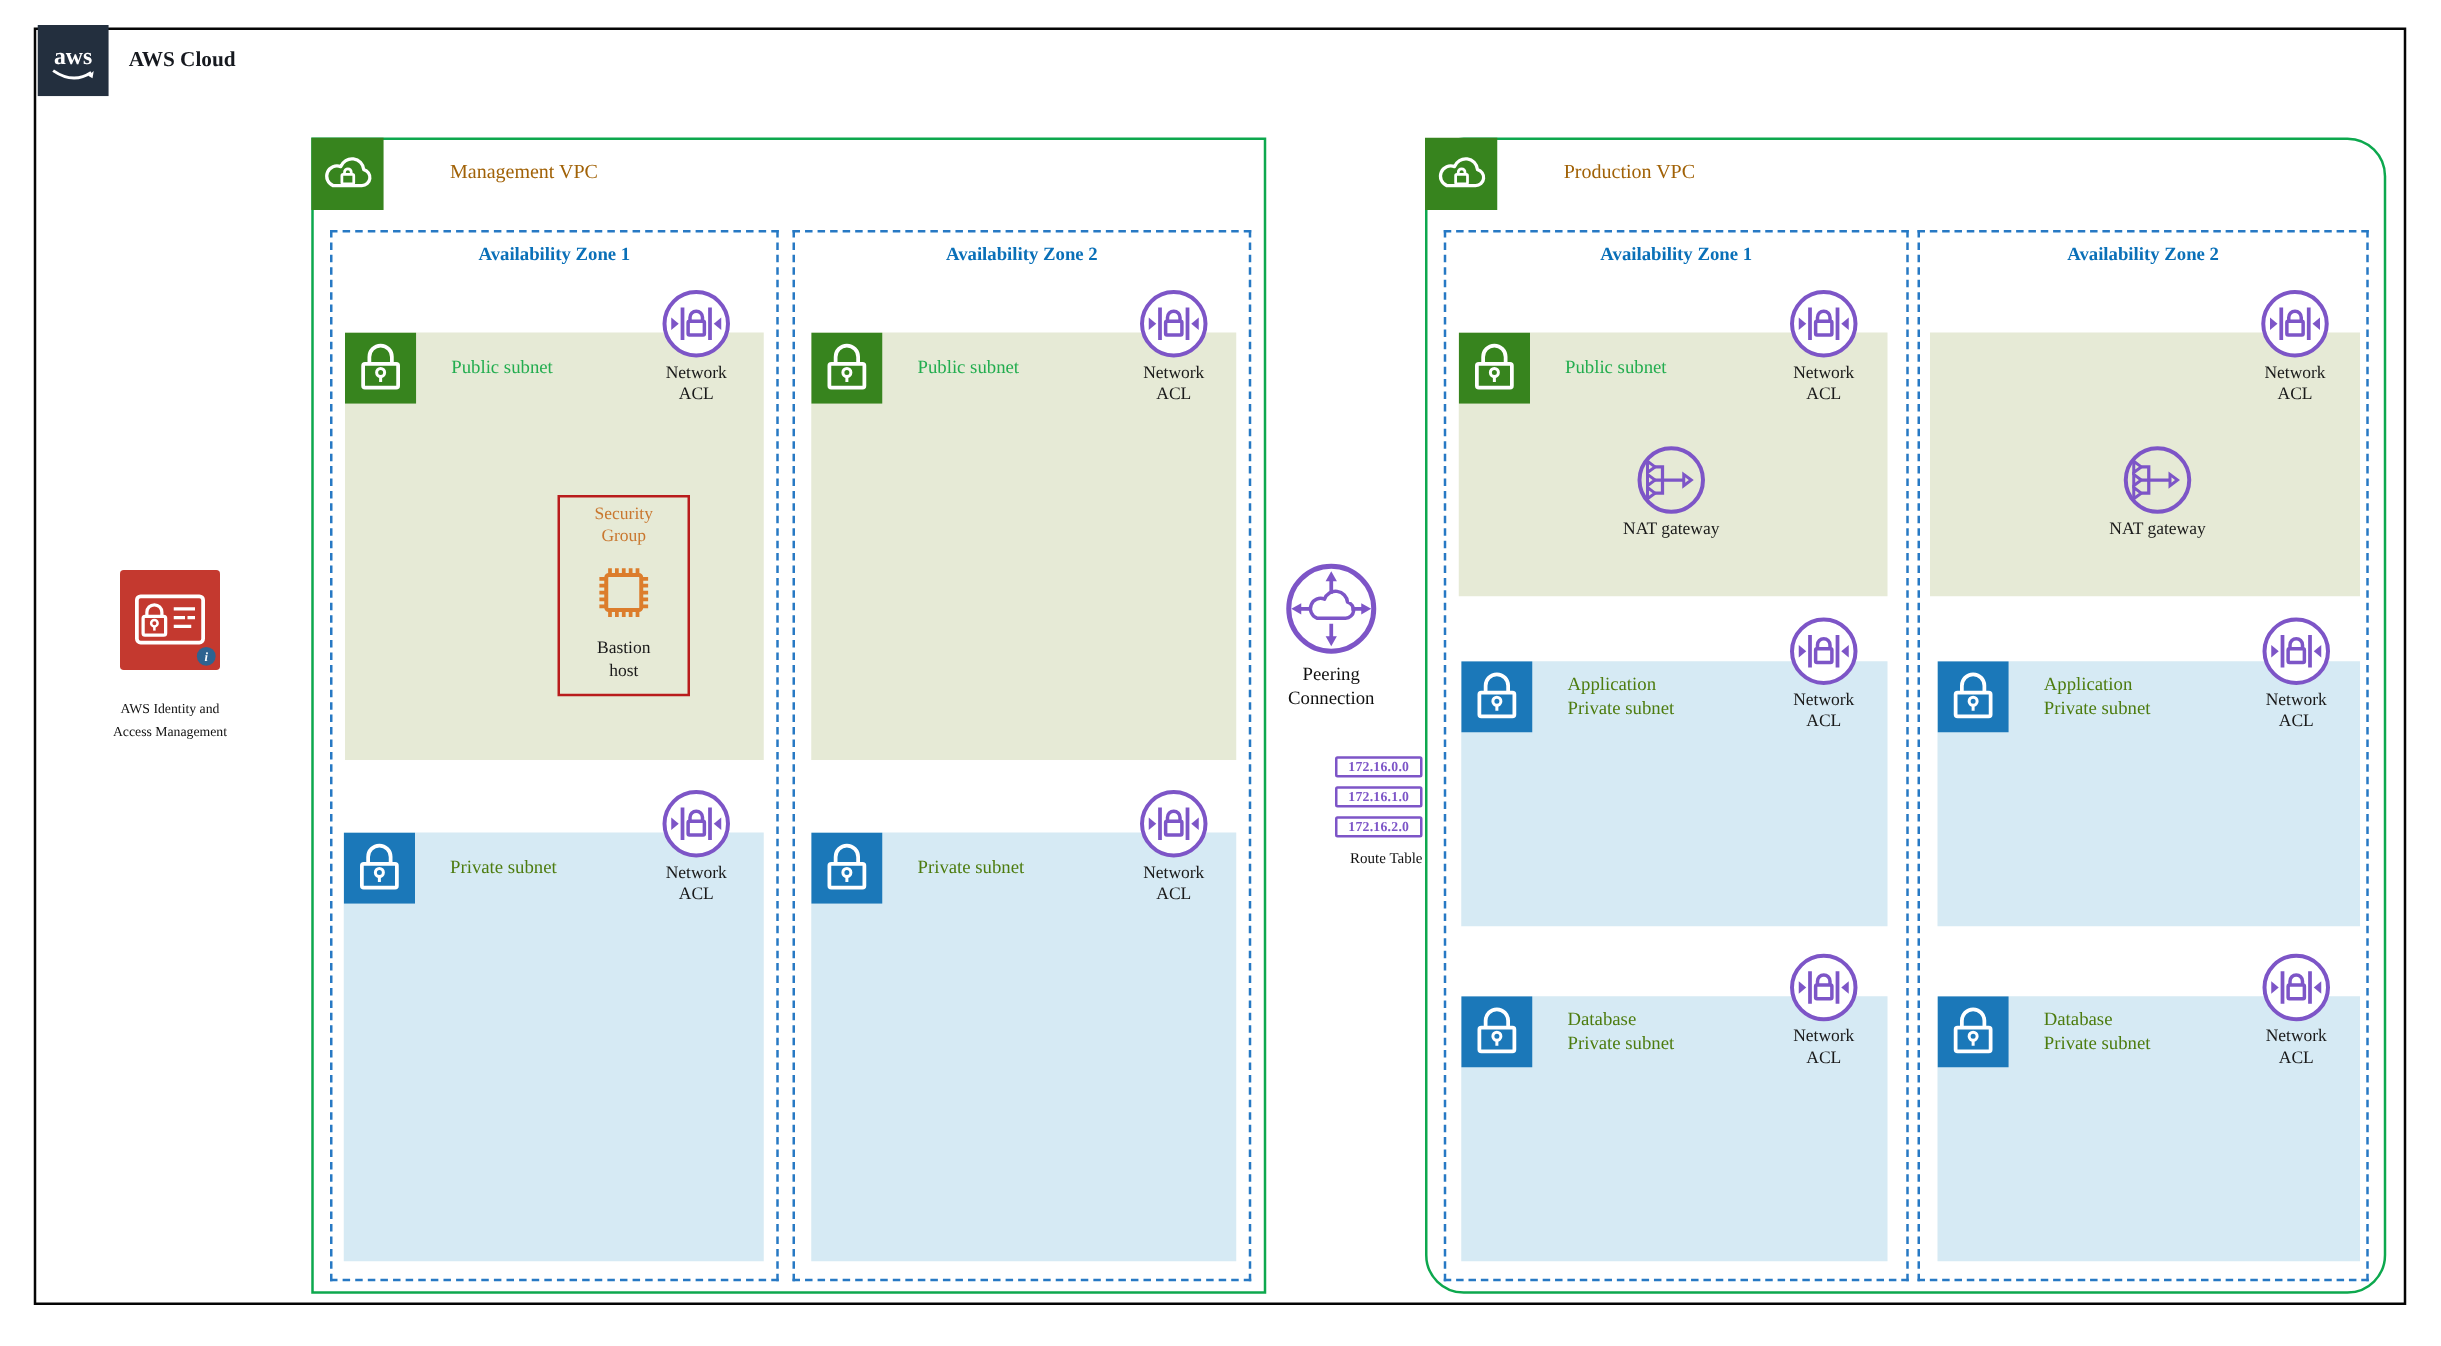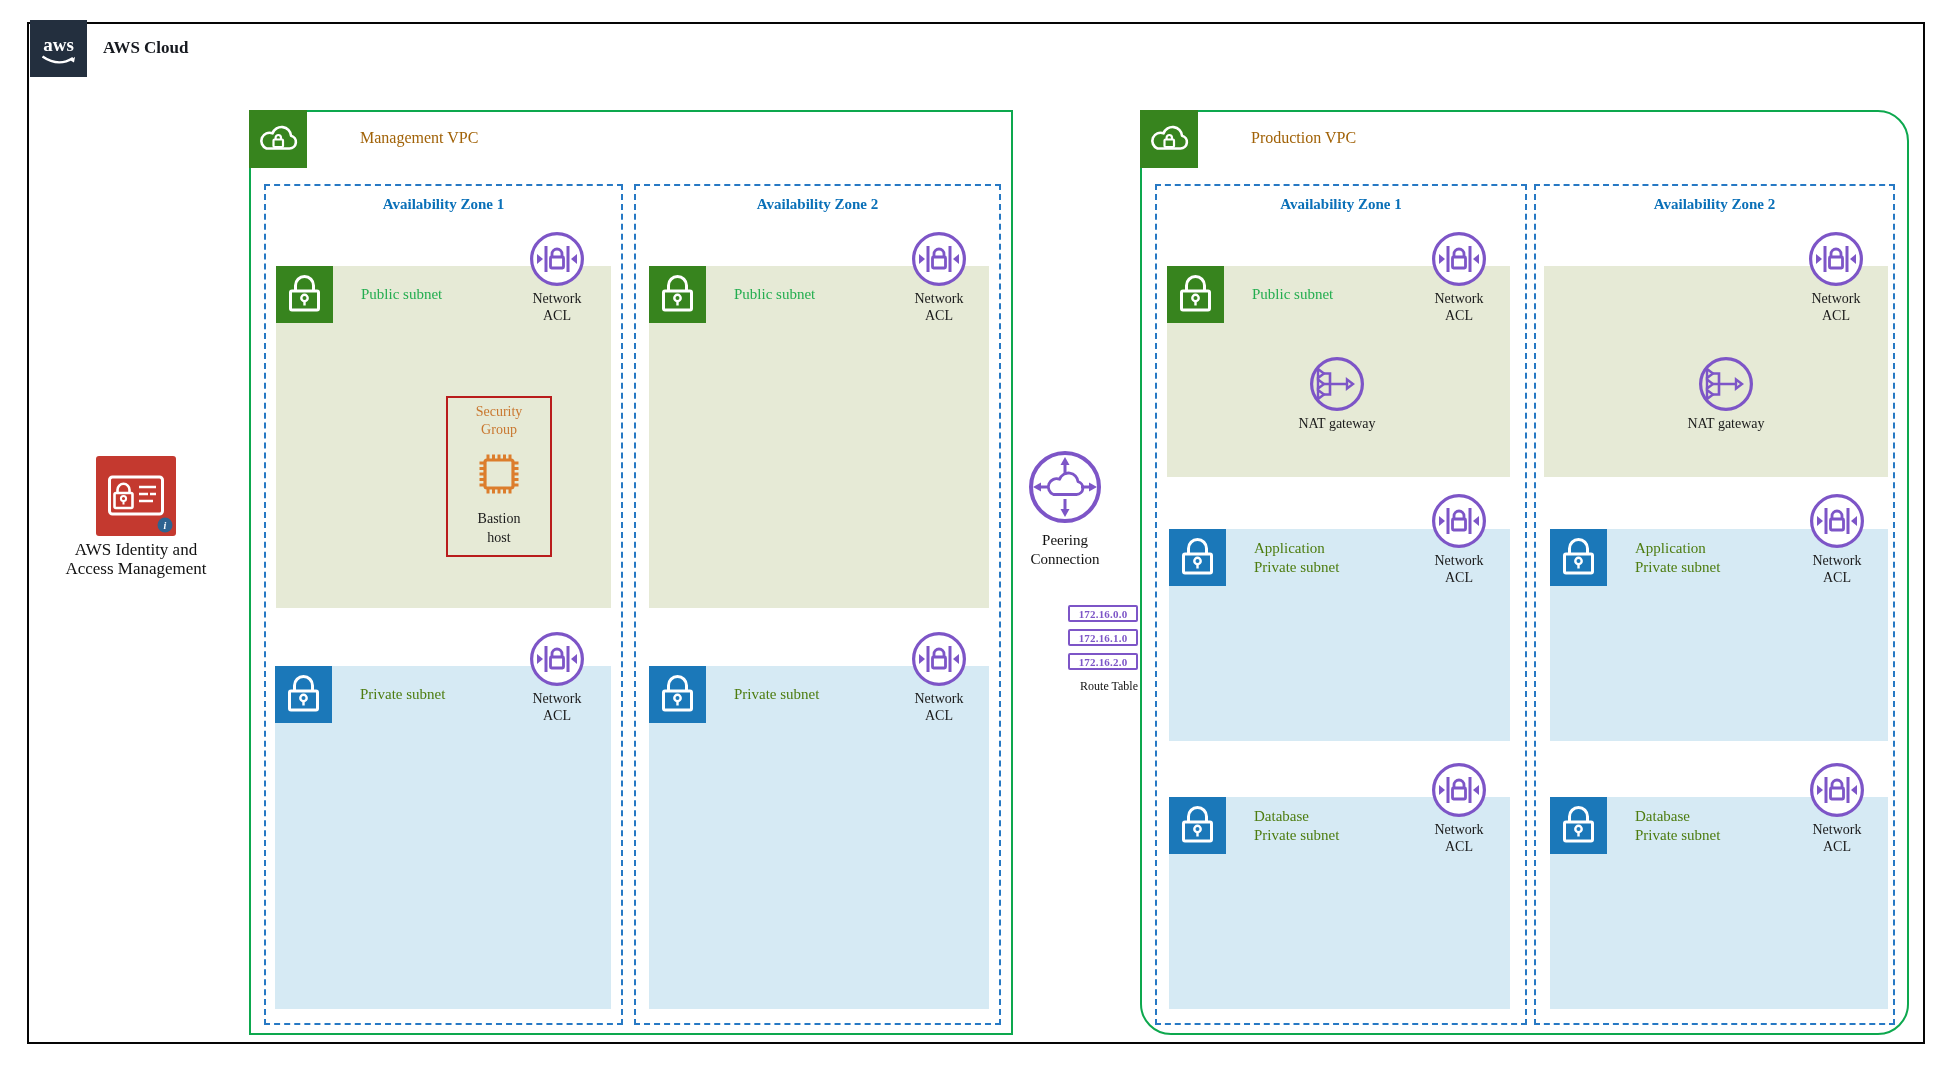--- a/index.html
+++ b/index.html
@@ -5,21 +5,21 @@
   html,body{margin:0;padding:0;background:#fff;}
   .canvas{position:relative;width:1953px;height:1077px;background:#fff;
           font-family:Liberation Serif, serif;color:#16191F;overflow:hidden;}
   .abs{position:absolute;}
   
   .outer-frame{left:27px;top:22px;width:1894px;height:1018px;border:2px solid #050505;}
   .aws-logo{left:30px;top:20px;width:57px;height:57px;}
   .cloud-title{left:103px;top:38px;font-size:17px;font-weight:bold;line-height:20px;}
   
   .iam-group{left:36px;top:456px;width:200px;display:flex;flex-direction:column;align-items:center;text-align:center;}
-  .iam-label{margin-top:4px;font-size:17px;line-height:19px;color:#111;}
+  .iam-label{margin-top:22px;font-size:11px;line-height:19px;color:#111;}
   
   .vpc{border:2px solid #0DA84E;}
   .vpc-mgmt{left:249px;top:110px;width:760px;height:921px;}
   .vpc-prod{left:1140px;top:110px;width:765px;height:921px;border-radius:31px;}
   .vpc-icon{left:-2px;top:-2px;width:58px;height:58px;}
   .vpc-title{left:68px;top:17px;font-size:16px;color:#a16207;white-space:nowrap;margin-left:41px;}
   
   .az{border:2px dashed #2779C4;}
   .az-title{left:0;top:10px;width:100%;text-align:center;font-size:15px;font-weight:600;color:#0A70B8;}
   .az-m1{left:13px;top:72px;width:355px;height:837px;}

